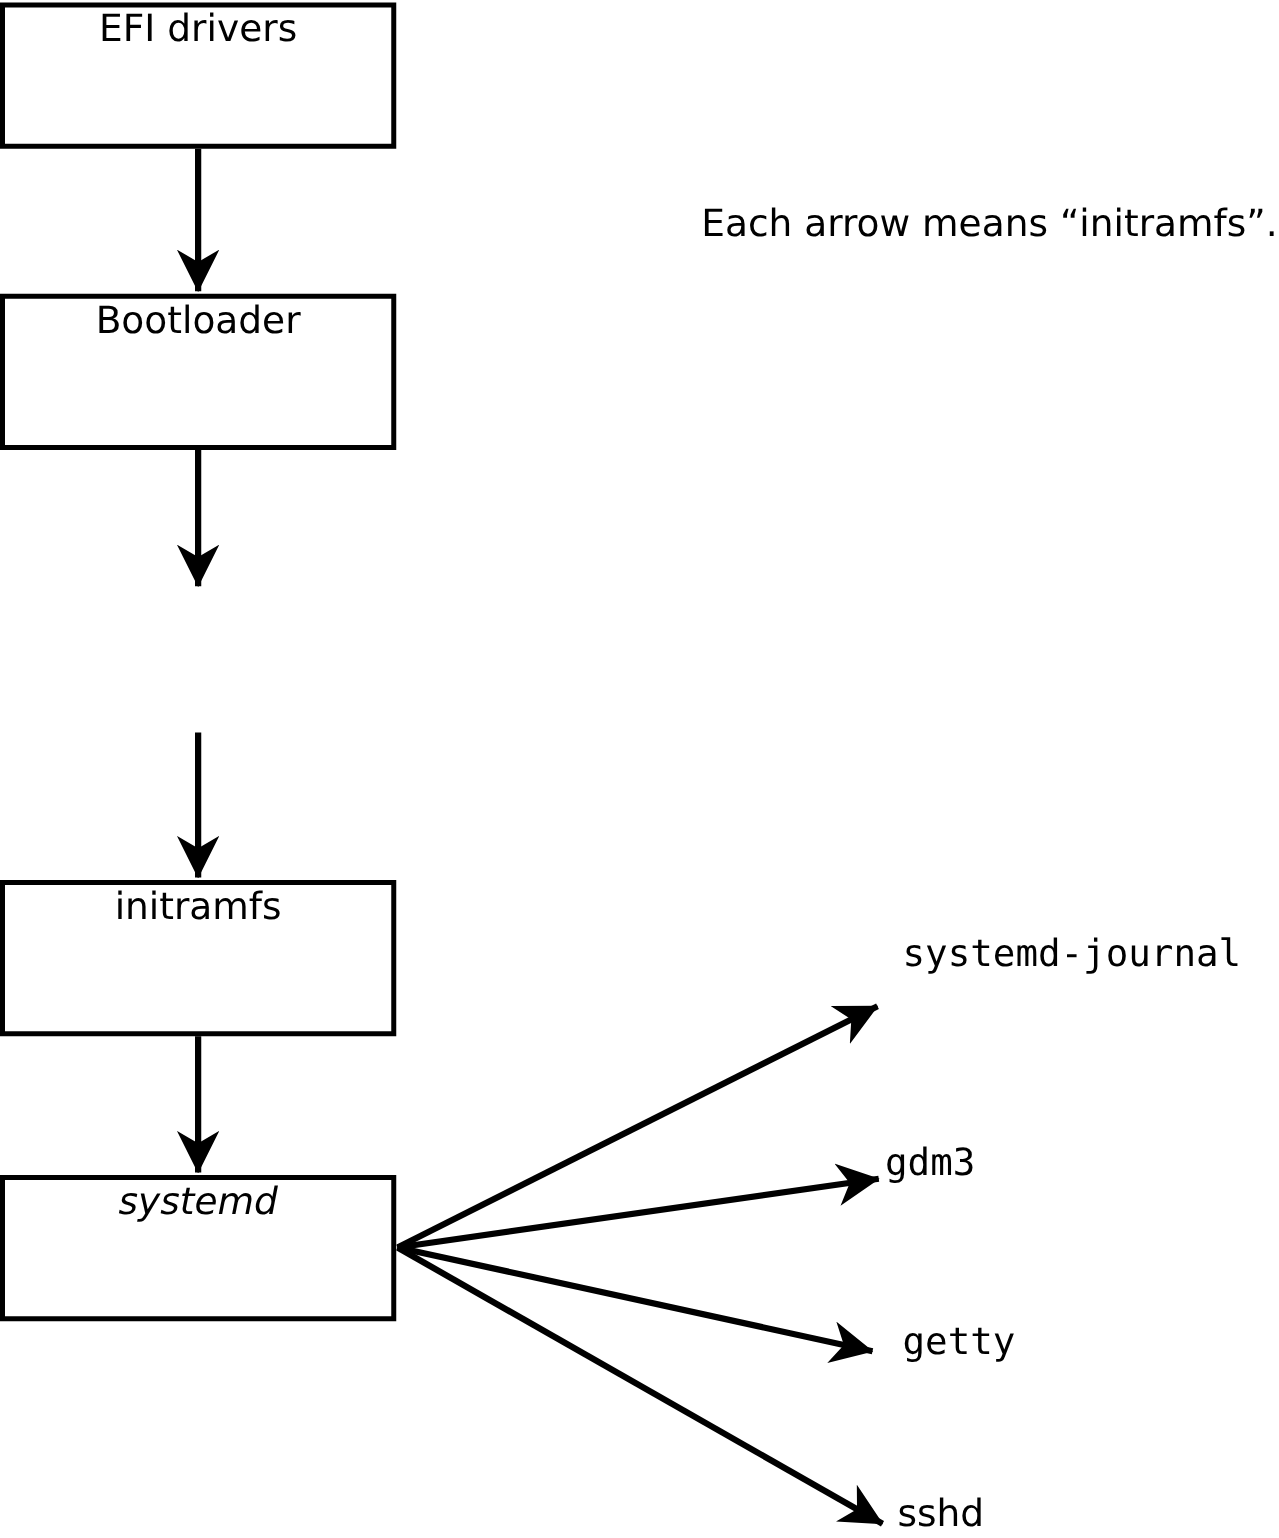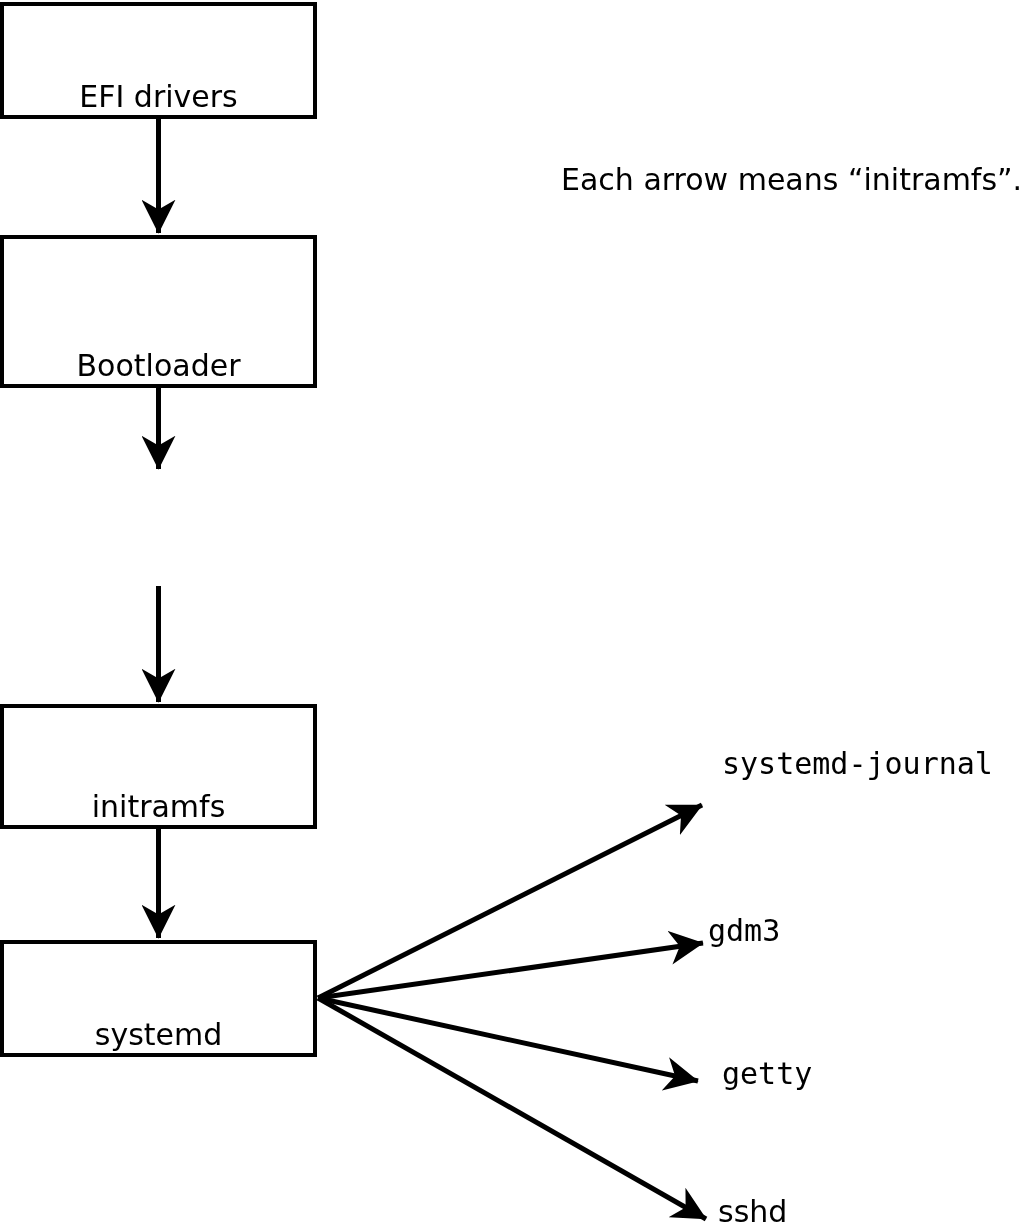--- a/index.html
+++ b/index.html
@@ -25,21 +25,21 @@
   }
   .node {
     position: absolute;
     left: 0;
     width: 317px;
     height: 117px;
     box-sizing: border-box;
     border: 4px solid #000000;
     background: #ffffff;
     display: flex;
-    align-items: flex-end;
+    align-items: flex-start;
     justify-content: center;
   }
   .node span {
     font-size: 30px;
     line-height: 36px;
     white-space: nowrap;
   }
   .caption {
     position: absolute;
     left: 561px;
@@ -54,24 +54,24 @@
     line-height: 36px;
     white-space: nowrap;
   }
   .t-mono { font-family: "DejaVu Sans Mono", monospace; }
   .t-sans { font-family: "DejaVu Sans", sans-serif; }
   #t-journal { left: 722px; top: 746px; }
   #t-gdm3    { left: 708px; top: 913px; }
   #t-getty   { left: 722px; top: 1056px; }
   #t-sshd    { left: 718px; top: 1194px; }
   #node-efi        { top: 2px;   height: 117px; }
-  #node-bootloader { top: 235px; height: 153px; }
+  #node-bootloader { top: 235px; height: 125px; }
   #node-kernel     { top: 471px; height: 117px; }
   #node-initramfs  { top: 704px; height: 125px; }
-  #node-systemd    { top: 940px; height: 117px; }
+  #node-systemd    { top: 940px; height: 117px; font-style: italic; }
 </style>
 </head>
 <body>
 
 <div class="canvas">
 
   <svg class="arrows-svg" viewBox="0 0 1023 1230" xmlns="http://www.w3.org/2000/svg">
     <defs>
       <marker id="ah" viewBox="0 0 10 10" refX="9.8" refY="5" markerUnits="userSpaceOnUse" markerWidth="34" markerHeight="34" orient="auto">
         <path d="M 0 0 L 10 5 L 0 10 L 2.9 5 Z" fill="#000000"></path>

